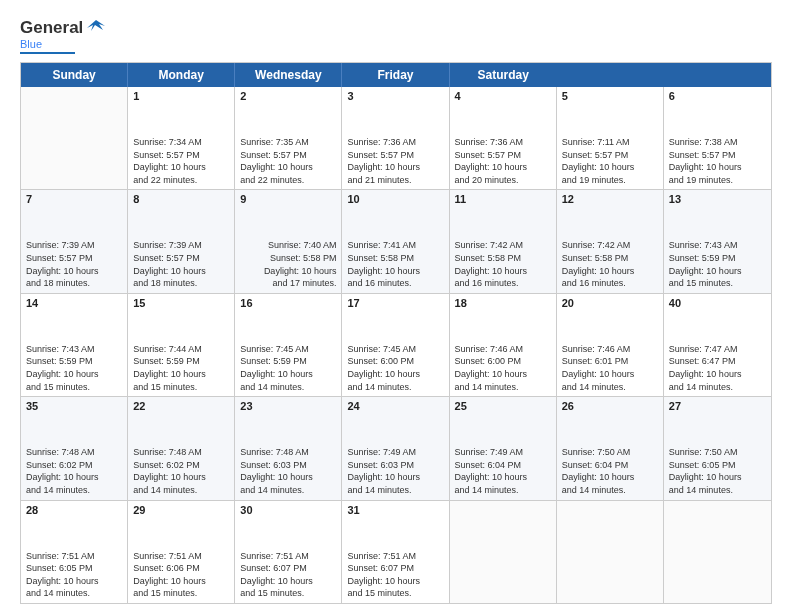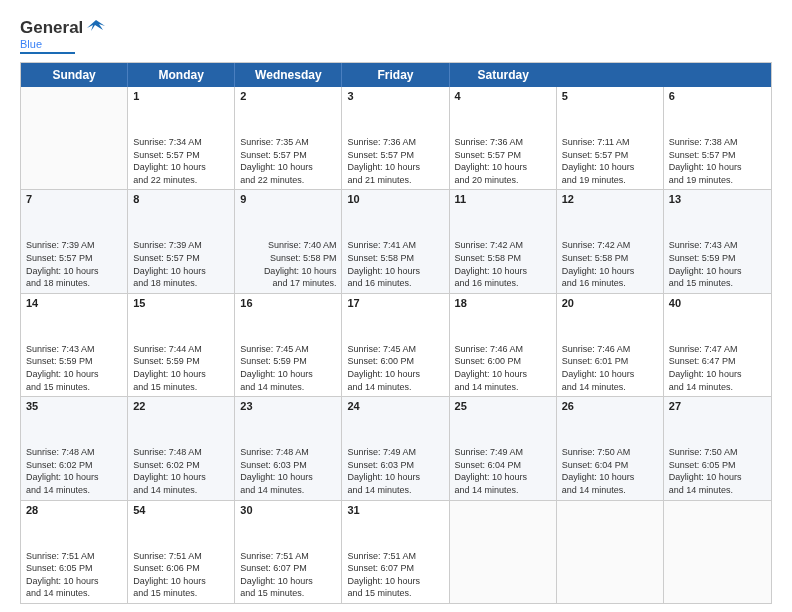--- a/index.html
+++ b/index.html
@@ -343,21 +343,21 @@
         </div>
         <div class="cal-row">
           <div class="cal-cell">
             <div class="cell-day">28</div>
             <div class="cell-info" style="white-space: pre-line;">Sunrise: 7:51 AM
 Sunset: 6:05 PM
 Daylight: 10 hours
 and 14 minutes.</div>
           </div>
           <div class="cal-cell">
-            <div class="cell-day">54</div>
+            <div class="cell-day">29</div>
             <div class="cell-info" style="white-space: pre-line;">Sunrise: 7:51 AM
 Sunset: 6:06 PM
 Daylight: 10 hours
 and 15 minutes.</div>
           </div>
           <div class="cal-cell">
             <div class="cell-day">30</div>
             <div class="cell-info" style="white-space: pre-line;">Sunrise: 7:51 AM
 Sunset: 6:07 PM
 Daylight: 10 hours

